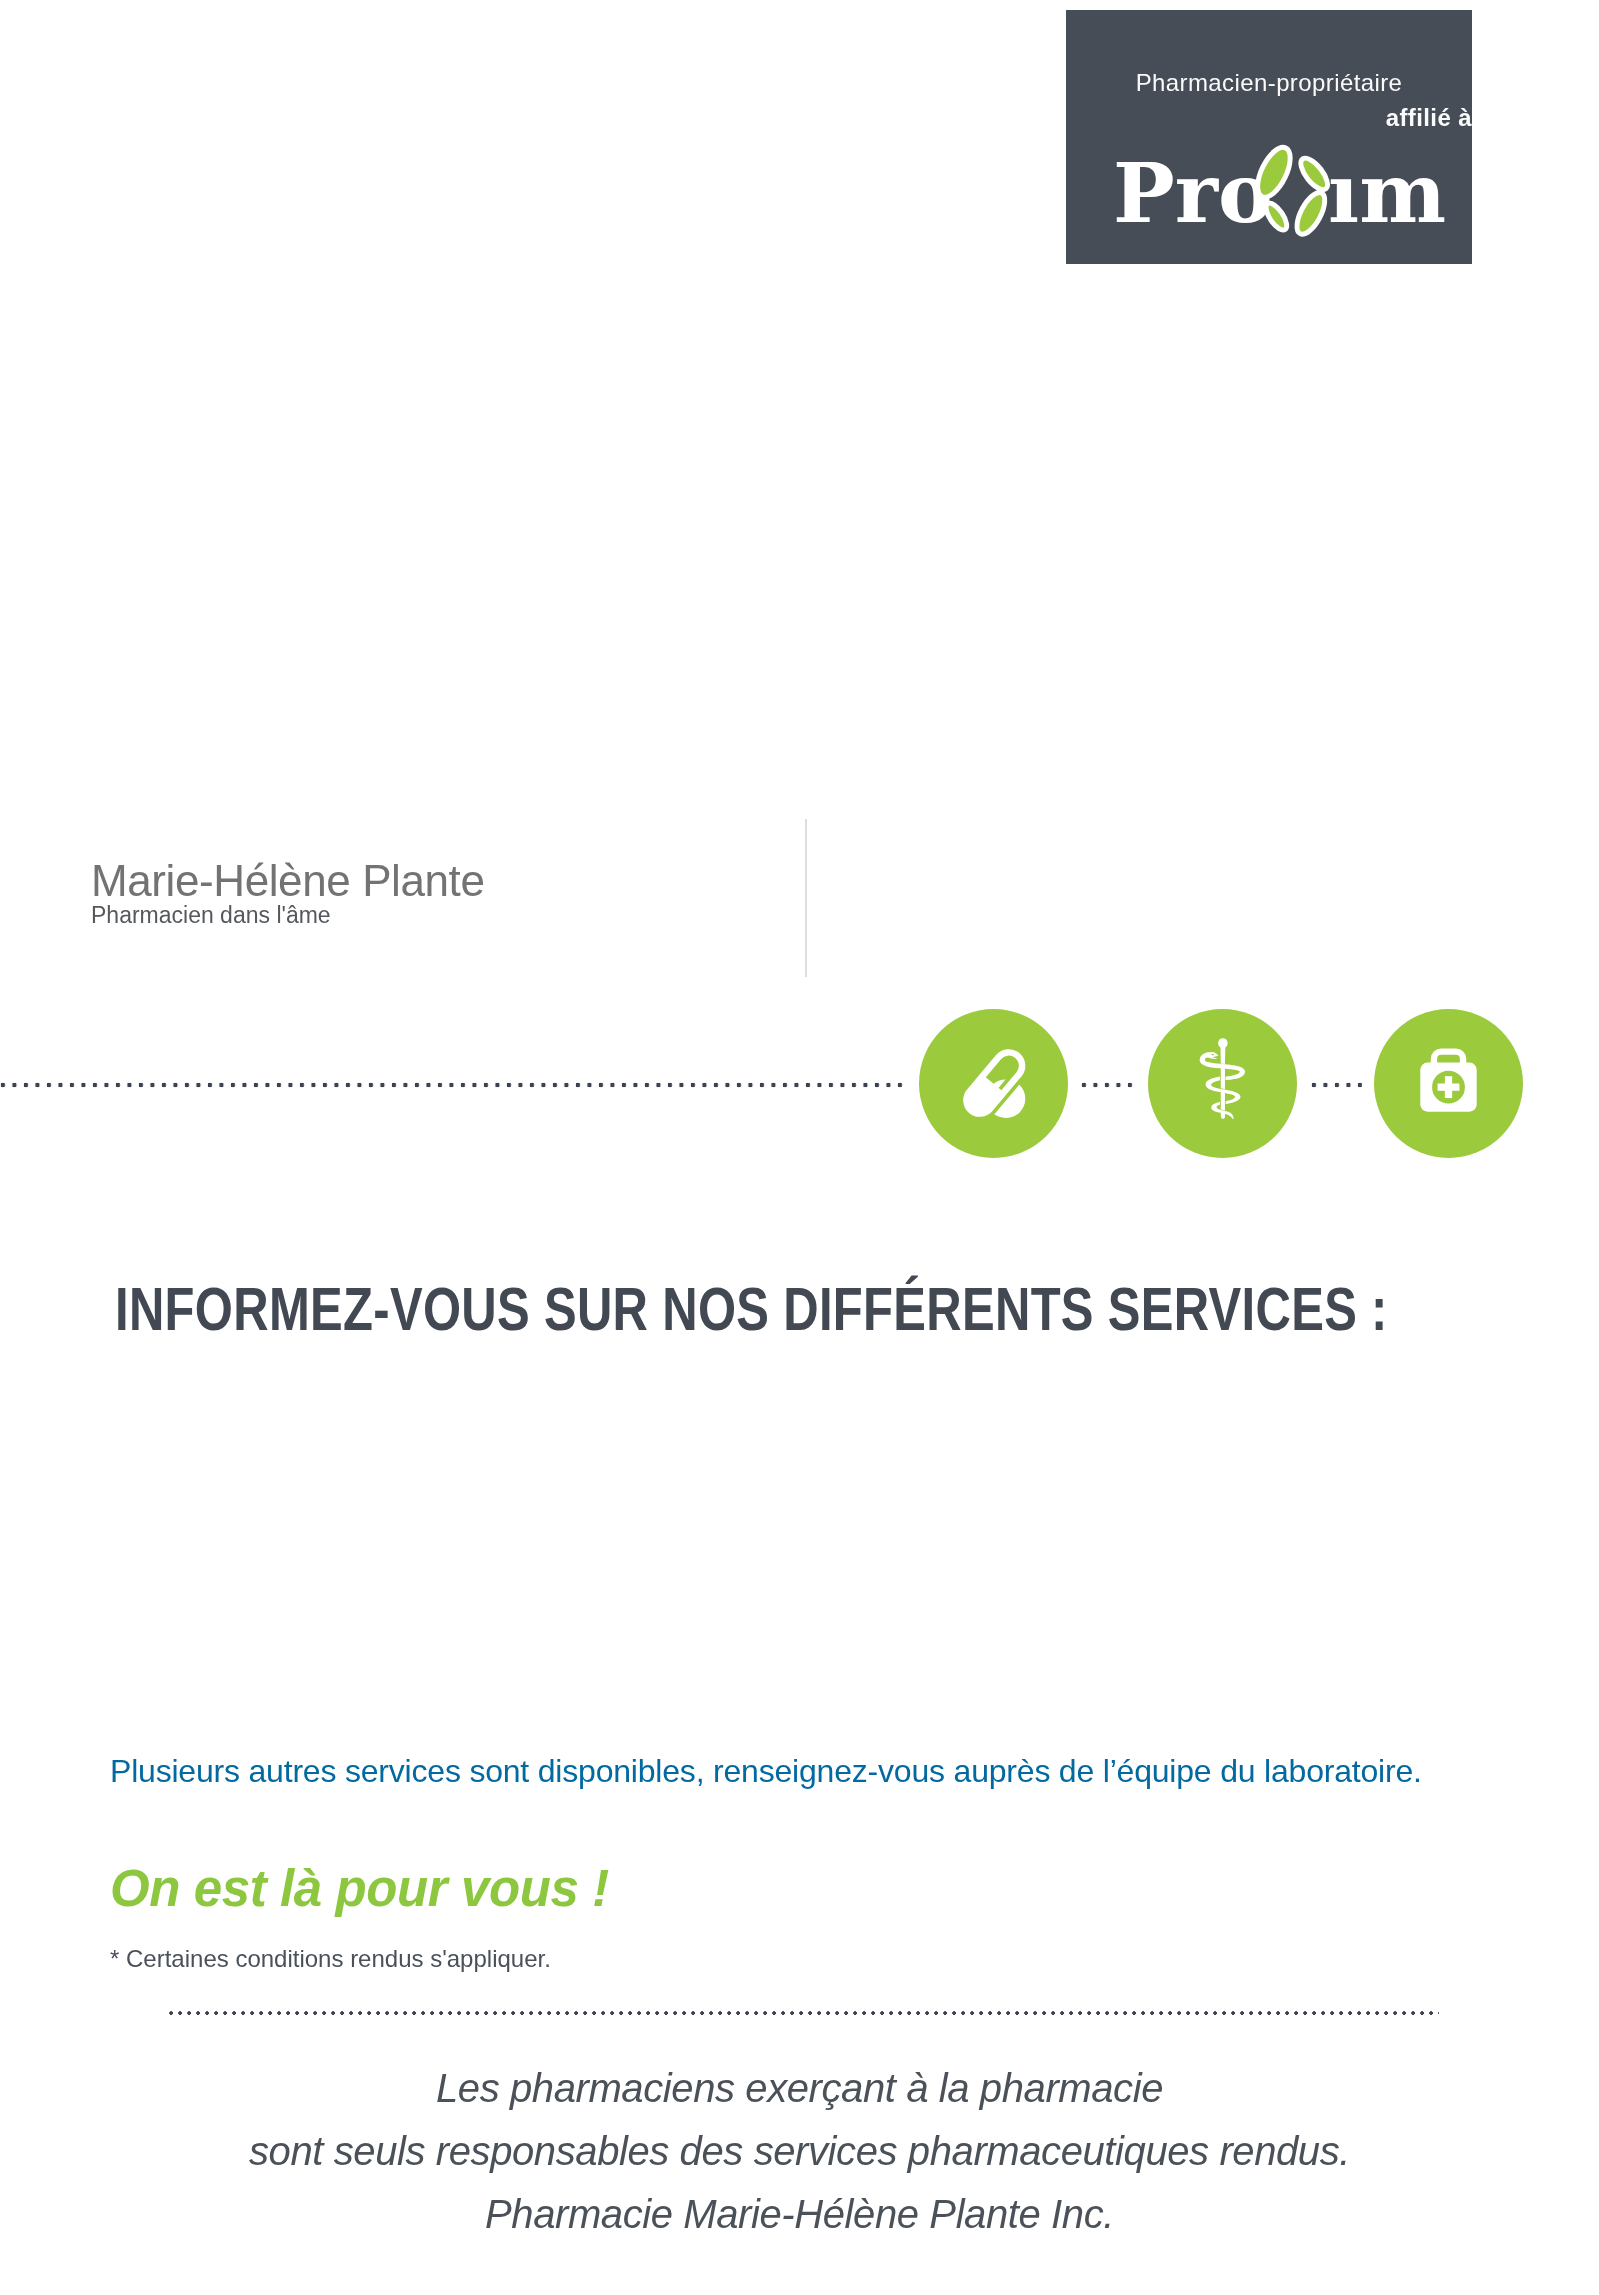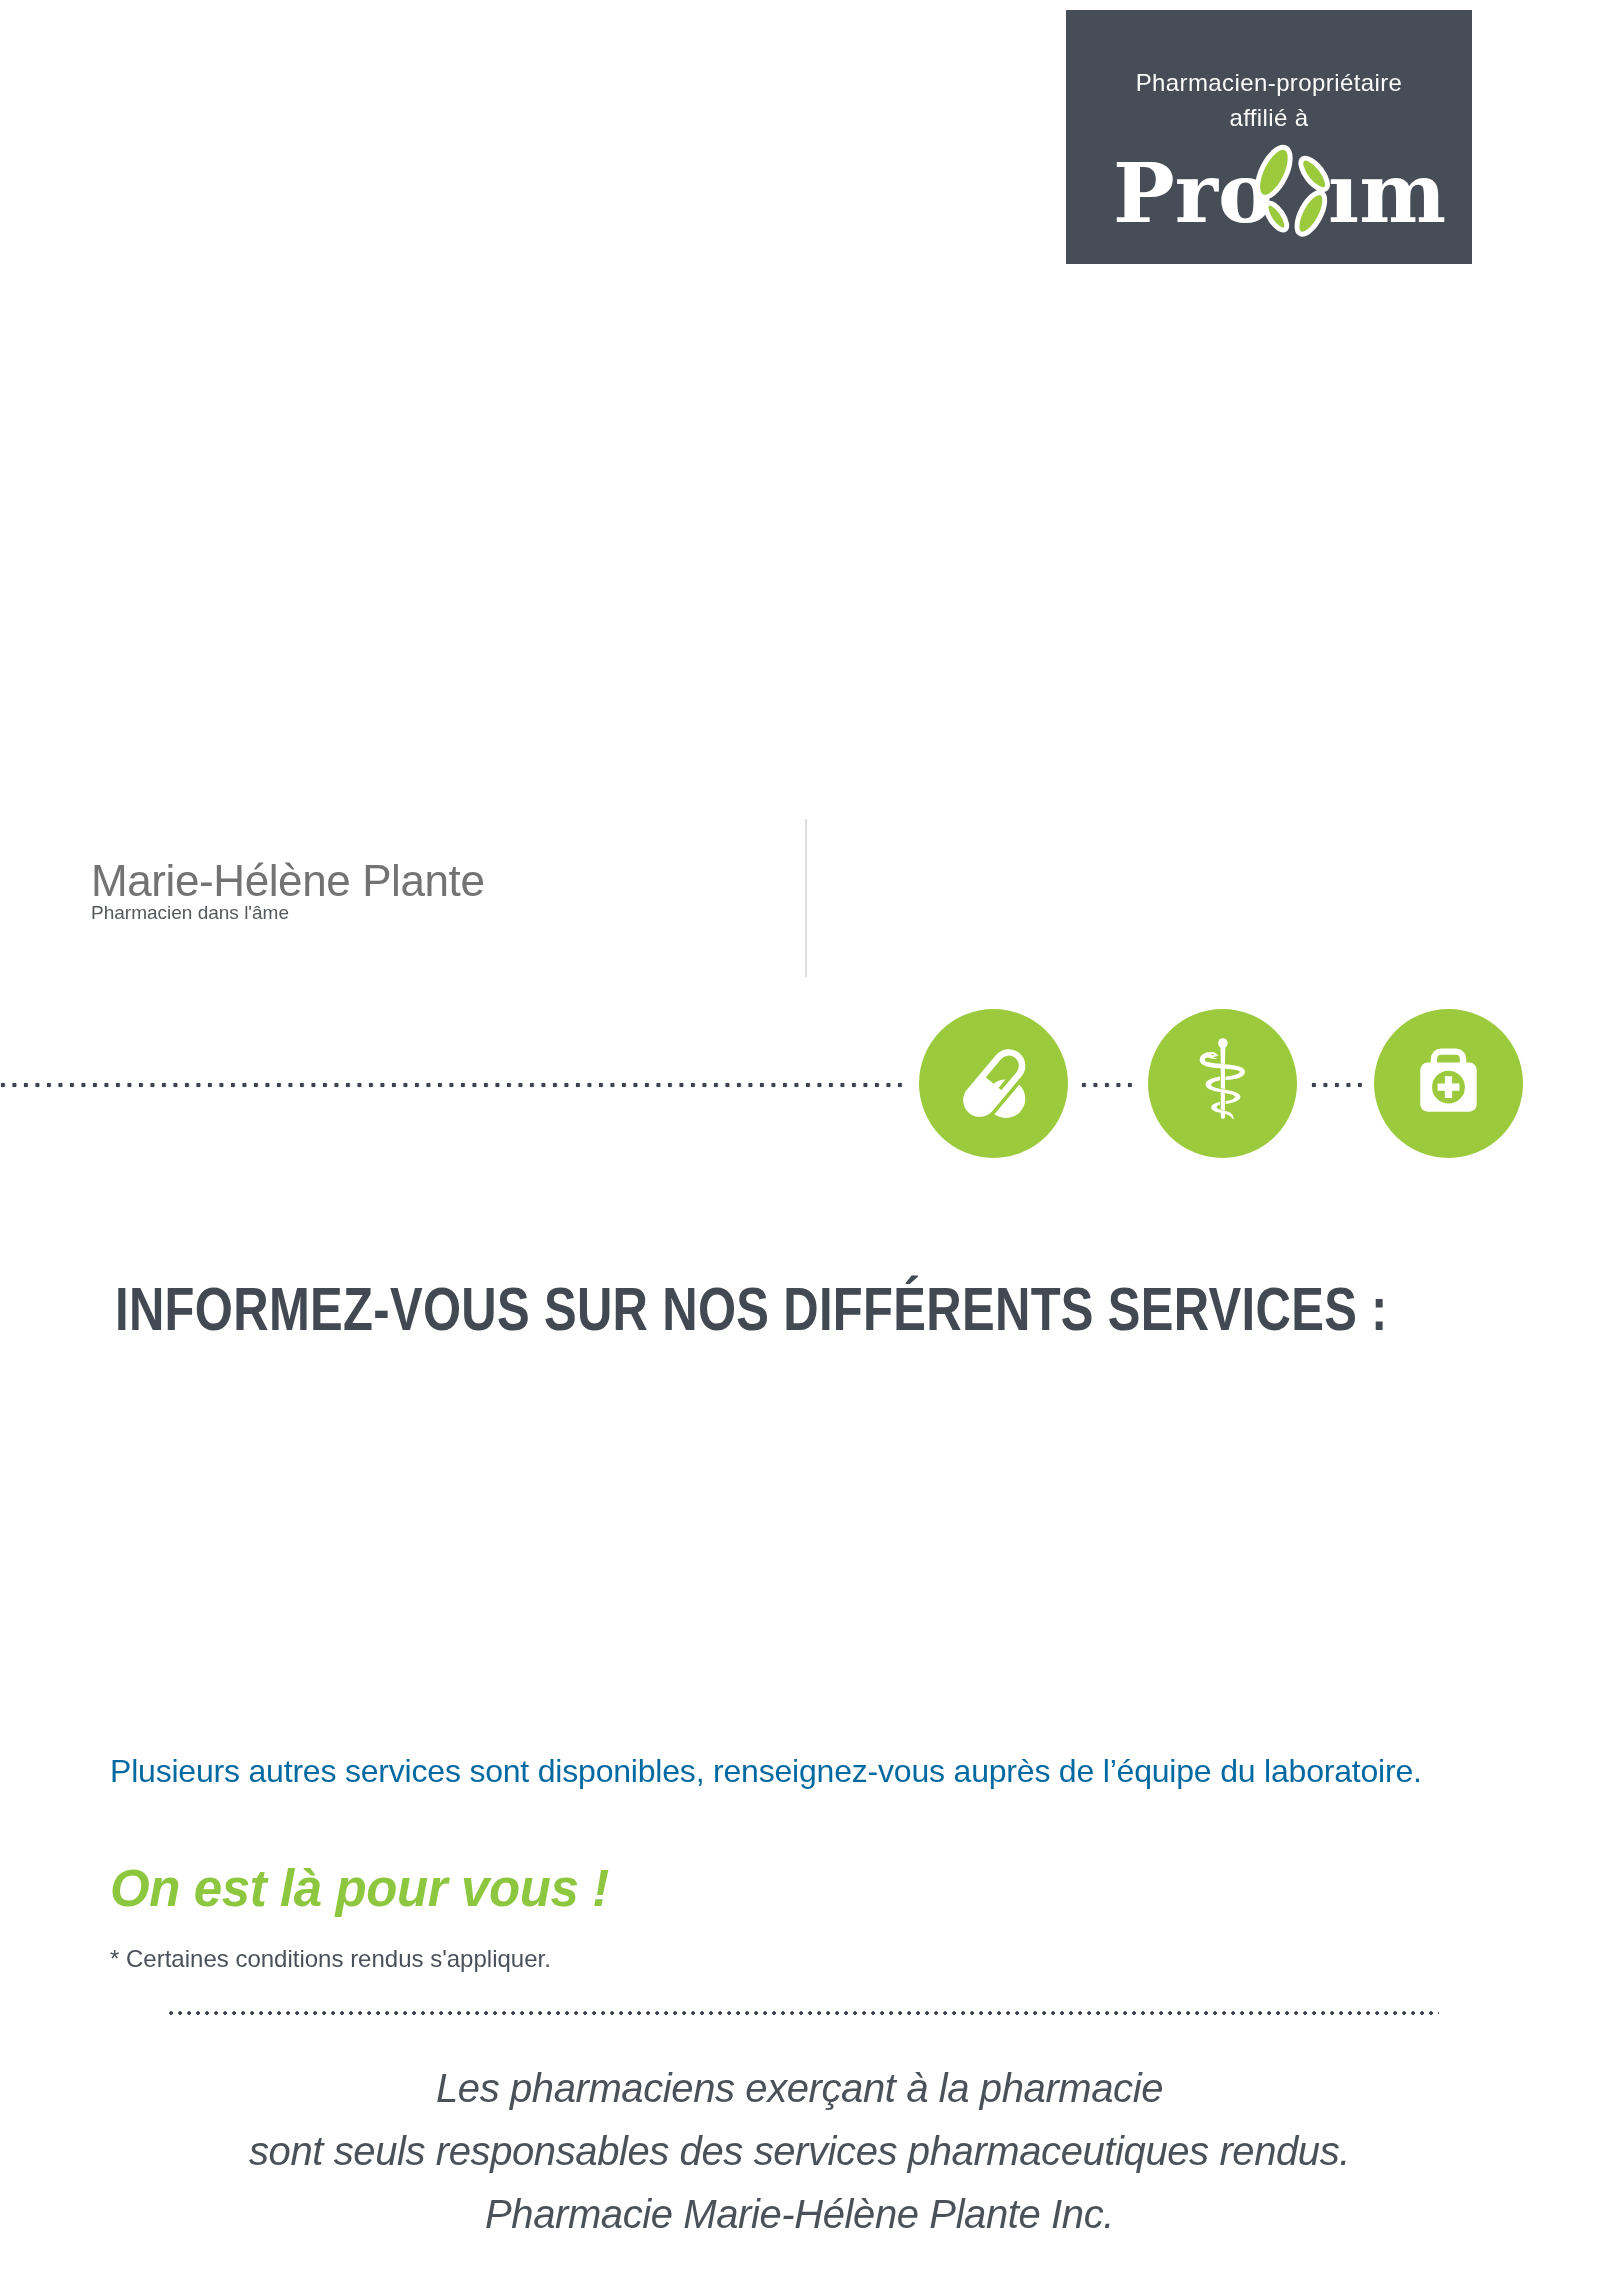--- a/index.html
+++ b/index.html
@@ -23,43 +23,44 @@
     background: #474d57;
     text-align: center;
   }
   .badge-line1 {
     position: absolute; left: 0; right: 0; top: 59px;
     color: #fafafa; font-size: 24px; font-weight: 400;
     letter-spacing: 0.4px;
   }
   .badge-line2 {
     position: absolute; left: 0; right: 0; top: 94px;
-    color: #fafafa; font-size: 24px; font-weight: 400;
+    color: #fafafa; font-size: 24px; font-weight: 700;
     letter-spacing: 0.4px;
+    text-align: right;
   }
   .badge-logo {
     position: absolute; left: 50%; top: 134px;
     transform: translateX(-50%);
     overflow: visible;
   }
   .badge-logo text {
     font-family: "DejaVu Serif", "Liberation Serif", serif;
     font-weight: bold;
     fill: #ffffff;
   }
 
   
   .owner-name {
     position: absolute; left: 91px; top: 846px;
     font-size: 44px; font-weight: normal; color: #737373;
     letter-spacing: -0.4px;
   }
   .owner-tagline {
     position: absolute; left: 91px; top: 892px;
-    font-size: 19px; font-weight: 400; color: #55595e;
+    font-size: 23px; font-weight: 400; color: #55595e;
   }
 
   
   .v-divider {
     position: absolute; left: 805px; top: 809px;
     width: 1.6px; height: 158px; background: #dedede;
   }
 
   
   .dotted-line {

